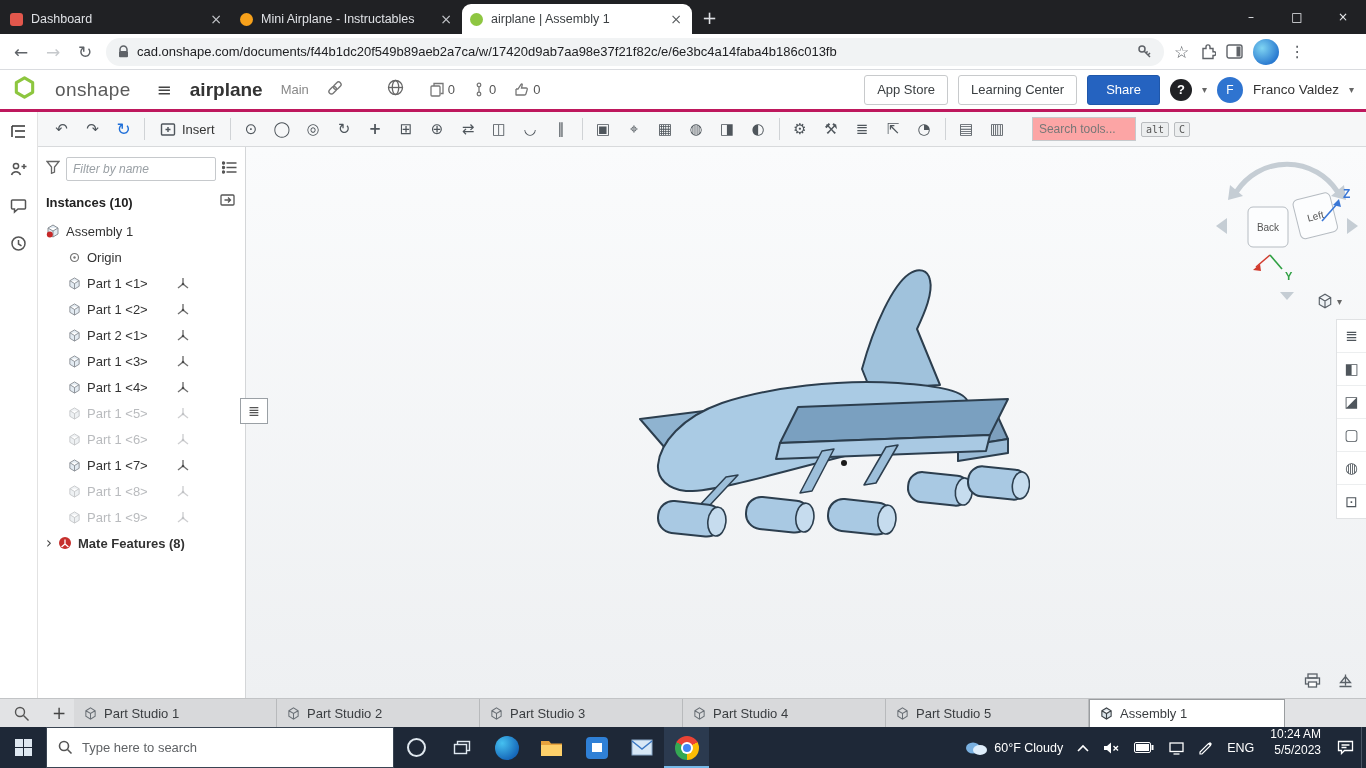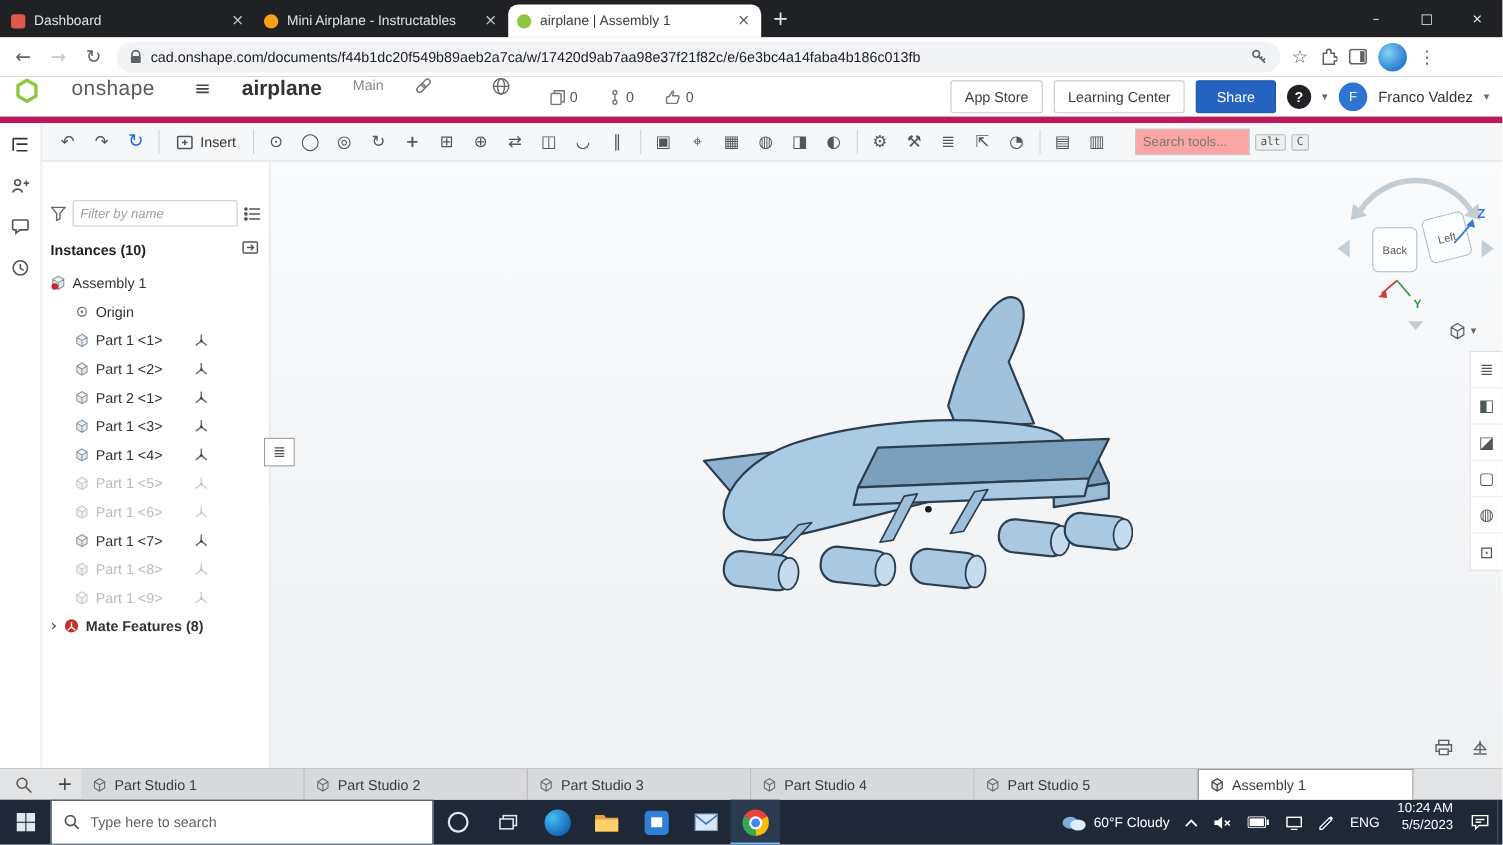--- a/index.html
+++ b/index.html
@@ -25,21 +25,21 @@
   
   #addressbar { height:36px; background:#fff; display:flex; align-items:center; padding:0 10px; gap:10px; border-bottom:1px solid #dadce0; }
   .navic { color:#5f6368; font-size:17px; width:22px; text-align:center; }
   .navic.disabled { color:#c6c9cc; }
   .urlpill { flex:1; height:28px; background:#f1f3f4; border-radius:14px; display:flex; align-items:center; padding:0 12px; gap:8px; max-width:1058px; }
   .urltext { font-size:13px; color:#202124; flex:1; white-space:nowrap; overflow:hidden; }
   .abicon { color:#5f6368; font-size:15px; display:flex; align-items:center; }
   .avatar-chrome { width:26px; height:26px; border-radius:50%; background:radial-gradient(circle at 35% 35%, #7fd4f2, #2a7ad0 72%); flex:none; }
 
   
-  #osheader { height:42px; display:flex; gap:28px; padding:0 12px; border-bottom:6px solid #be185d; background:#fff; }
+  #osheader { height:42px; display:flex; align-items:center; gap:18px; padding:0 12px; border-bottom:3px solid #be185d; background:#fff; }
   .brand { font-size:19px; color:#5a5a5a; letter-spacing:.4px; }
   .hamb { font-size:18px; color:#444; margin-left:8px; }
   .doctitle { font-size:19px; font-weight:700; color:#333; }
   .branch { font-size:13px; color:#888; }
   .cnt { font-size:13px; color:#555; display:flex; align-items:center; gap:4px; }
   .hdr-right { margin-left:auto; display:flex; align-items:center; gap:10px; }
   .btn-plain { height:30px; padding:0 12px; border:1px solid #c8cacc; border-radius:3px; font-size:13px; color:#3c4043; background:#fff; display:flex; align-items:center; }
   .btn-share { height:30px; padding:0 18px; background:#2563c0; border:1px solid #1f57aa; color:#fff; border-radius:3px; font-size:13px; display:flex; align-items:center; }
   .helpbtn { width:22px; height:22px; border-radius:50%; background:#202124; color:#fff; font-size:13px; font-weight:700; display:flex; align-items:center; justify-content:center; }
   .caret { font-size:10px; color:#666; }
@@ -57,21 +57,21 @@
   .ticon.blue { color:#1f6fd8; font-size:17px; }
   .tsep { width:1px; height:22px; background:#d0d3d6; margin:0 5px; flex:none; }
   .insertbtn { display:flex; align-items:center; gap:6px; padding:0 10px; height:28px; font-size:13px; color:#333; flex:none; }
   .searchtools { margin-left:auto; margin-right:168px; display:flex; align-items:center; gap:5px; }
   .searchtools input { width:104px; height:24px; border:1px solid #c6c9cc; font-size:12px; padding:0 6px; color:#555; background:#fca5a5; }
   .searchtools input::placeholder { color:#777; }
   .kbd { font-size:10px; color:#555; border:1px solid #b9bcbf; background:#eceeef; border-radius:2px; padding:1px 4px; font-family:"DejaVu Sans Mono", monospace; }
 
   #contentrow { flex:1; display:flex; position:relative; min-height:0; }
   #instances { width:208px; border-right:1px solid #d4d6d8; background:#fff; padding-top:8px; }
-  .filterrow { display:flex; align-items:flex-end; gap:6px; padding:2px 8px 9px;margin-top:25px; }
+  .filterrow { display:flex; align-items:center; gap:6px; padding:2px 8px 9px; }
   .filterrow input { flex:1; min-width:0; height:24px; border:1px solid #c6c9cc; border-radius:2px; font-size:12px; padding:0 6px; color:#444; }
   .filterrow input::placeholder { font-style:italic; color:#9aa0a5; }
   .insthead { display:flex; align-items:center; justify-content:space-between; padding:3px 8px 7px; }
   .insthead .t { font-size:13px; font-weight:700; color:#222; }
   .trow { height:26px; display:flex; align-items:center; gap:6px; padding-left:30px; position:relative; font-size:13px; color:#333; }
   .trow.lvl0 { padding-left:8px; }
   .trow .triad { position:absolute; left:138px; top:6px; }
   .trow.suppressed { color:#b9bbbe; }
   .trow svg { flex:none; }
   .matefeat { font-weight:700; }

